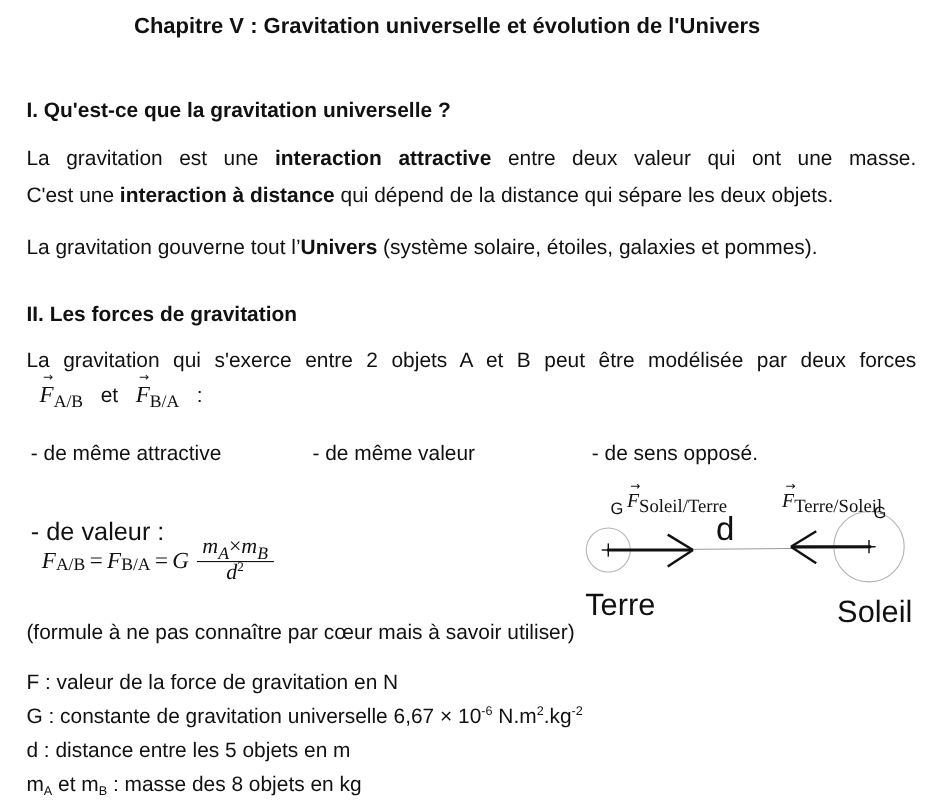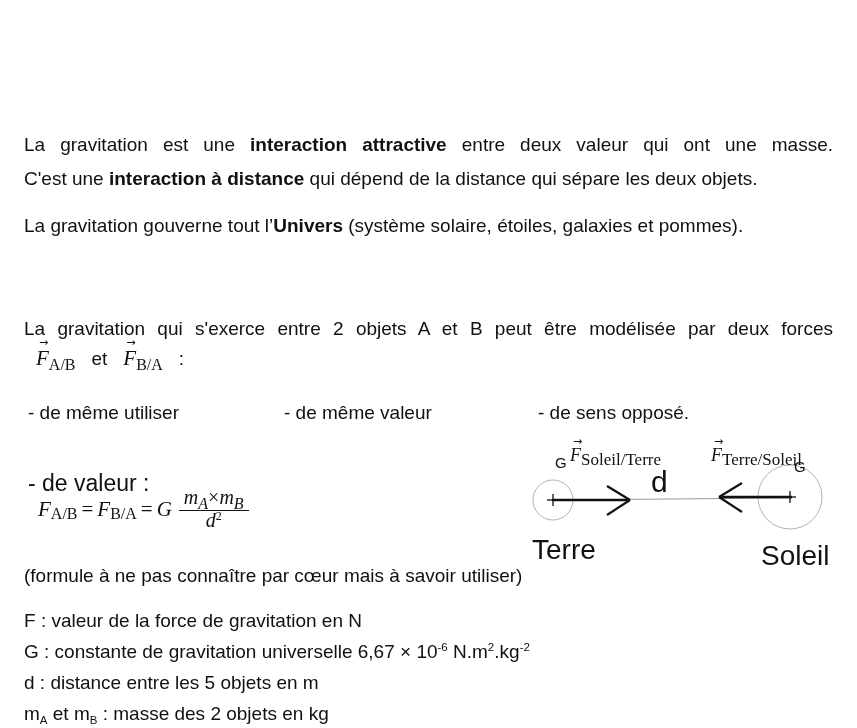--- a/index.html
+++ b/index.html
@@ -62,41 +62,44 @@
   .vlab .msub{font-size:17px;top:4px;}
   .planet{position:absolute;font-size:28px;}
   .planet.terre{left:12px;top:89px;}
   .planet.soleil{left:241px;top:95px;}
 </style>
 </head>
 <body>
 
 <div class="page">
 
+  <div class="abs title">Chapitre V : Gravitation universelle et évolution de l'Univers</div>
 
+  <div class="abs h1">I. Qu'est-ce que la gravitation universelle ?</div>
 
   <div class="abs t19 l1 justify">
     <span>La gravitation est une </span><span class="bold">interaction attractive</span><span> entre deux valeur qui ont une masse.</span>
   </div>
   <div class="abs t19 l2">
     <span>C'est une </span><span class="bold">interaction à distance</span><span> qui dépend de la distance qui sépare les deux objets.</span>
   </div>
 
   <div class="abs t19 p2">
     <span>La gravitation gouverne tout l’</span><span class="bold">Univers</span><span> (système solaire, étoiles, galaxies et pommes).</span>
   </div>
 
+  <div class="abs h2">II. Les forces de gravitation</div>
 
   <div class="abs t19 p3 justify">La gravitation qui s'exerce entre 2 objets A et B peut être modélisée par deux forces</div>
 
   <div class="abs vecline">
     <span class="mvar"><span class="arr">→</span><span>F</span></span><span class="msub">A/B</span><span class="etword">et</span><span class="mvar"><span class="arr">→</span><span>F</span></span><span class="msub">B/A</span><span class="colon">:</span>
   </div>
 
-  <div class="abs prop p-1">- de même utiliser</div>
+  <div class="abs prop p-1">- de même attractive</div>
   <div class="abs prop p-2">- de même valeur</div>
   <div class="abs prop p-3">- de sens opposé.</div>
 
   <div class="abs vallab">- de valeur :</div>
 
   <div class="abs formula">
     <span class="fvar">F</span>
       <span class="msub">A/B</span>
     <span class="feq">=</span>
     <span class="fvar">F</span>
@@ -110,21 +113,21 @@
   </div>
 
   <div class="abs t19 note">(formule à ne pas connaître par cœur mais à savoir utiliser)</div>
 
   <div class="abs t19 def1">F : valeur de la force de gravitation en N</div>
   <div class="abs t19 def2">
     <span>G : constante de gravitation universelle 6,67 × 10</span><span class="sup">-6</span><span> N.m</span><span class="sup">2</span><span>.kg</span><span class="sup">-2</span>
   </div>
   <div class="abs t19 def3">d : distance entre les 5 objets en m</div>
   <div class="abs t19 def4">
-    <span>m</span><span class="subsm">A</span><span> et m</span><span class="subsm">B</span><span> : masse des 2 objets en kg</span>
+    <span>m</span><span class="subsm">A</span><span> et m</span><span class="subsm">B</span><span> : masse des 8 objets en kg</span>
   </div>
 
   <div class="abs diagram">
     <svg width="337" height="135" viewBox="0 0 337 135">
       <line x1="33" y1="55" x2="270" y2="53" stroke-width="1" fill="none" stroke="#9a9a9a"></line>
       <circle cx="33" cy="55" r="20" fill="none" stroke-width="1" stroke="#b3b3b3"></circle>
       <circle cx="270" cy="52" r="32" fill="none" stroke-width="1" stroke="#b3b3b3"></circle>
       <g stroke="#111111">
         <line x1="27" y1="55" x2="39" y2="55" stroke-width="1.3"></line>
         <line x1="33" y1="49" x2="33" y2="61" stroke-width="1.3"></line>

